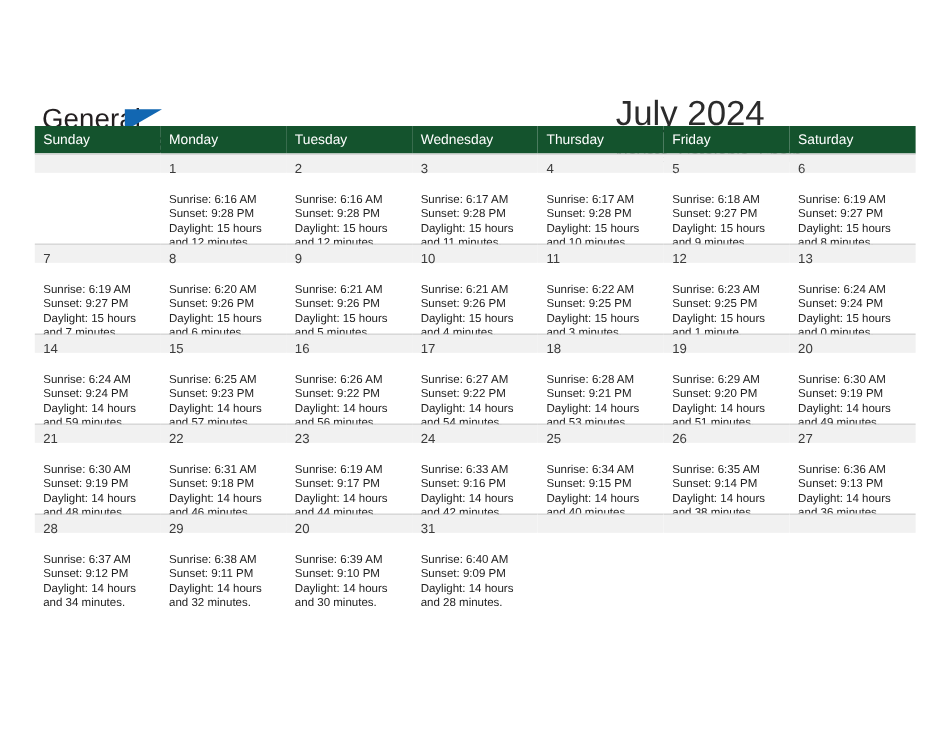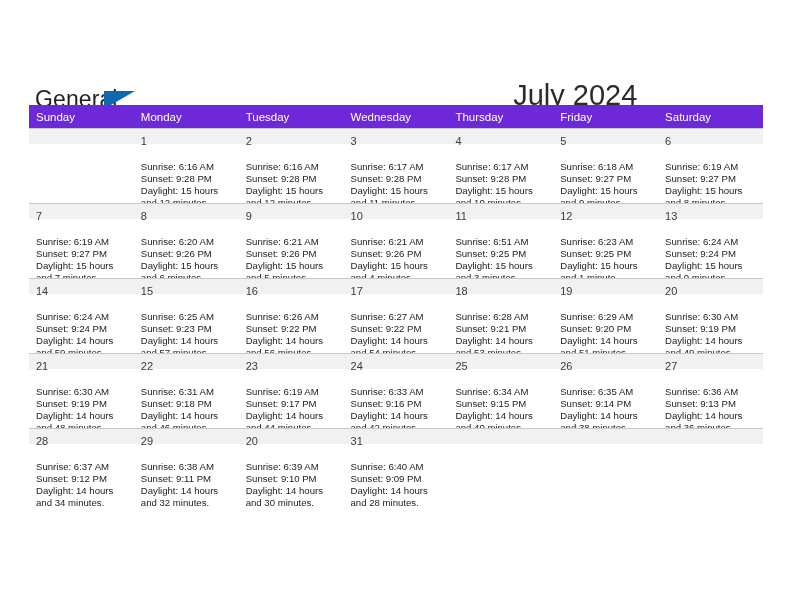--- a/index.html
+++ b/index.html
@@ -87,21 +87,21 @@
   
   .calendar {
     position: absolute;
     left: 29px;
     top: 105px;
     width: 734px;
     border-collapse: collapse;
     table-layout: fixed;
   }
   .calendar th {
-    background: #6d28d9;
+    background: #14532d;
     color: #ffffff;
     font-size: 11.5px;
     font-weight: normal;
     text-align: left;
     padding: 5px 0 5px 7px;
     height: 13px;
     border: none;
   }
   .calendar td {
     vertical-align: top;
@@ -300,21 +300,21 @@
                 <div class="cell-line">Sunset: 9:26 PM</div>
                 <div class="cell-line">Daylight: 15 hours</div>
                 <div class="cell-line">and 4 minutes.</div>
               </div>
             </div>
           </td>
           <td class="week-odd">
             <div class="cell-inner">
               <div class="daynum-band"><span class="daynum">11</span></div>
               <div class="cell-body">
-                <div class="cell-line">Sunrise: 6:51 AM</div>
+                <div class="cell-line">Sunrise: 6:22 AM</div>
                 <div class="cell-line">Sunset: 9:25 PM</div>
                 <div class="cell-line">Daylight: 15 hours</div>
                 <div class="cell-line">and 3 minutes.</div>
               </div>
             </div>
           </td>
           <td class="week-odd">
             <div class="cell-inner">
               <div class="daynum-band"><span class="daynum">12</span></div>
               <div class="cell-body">

